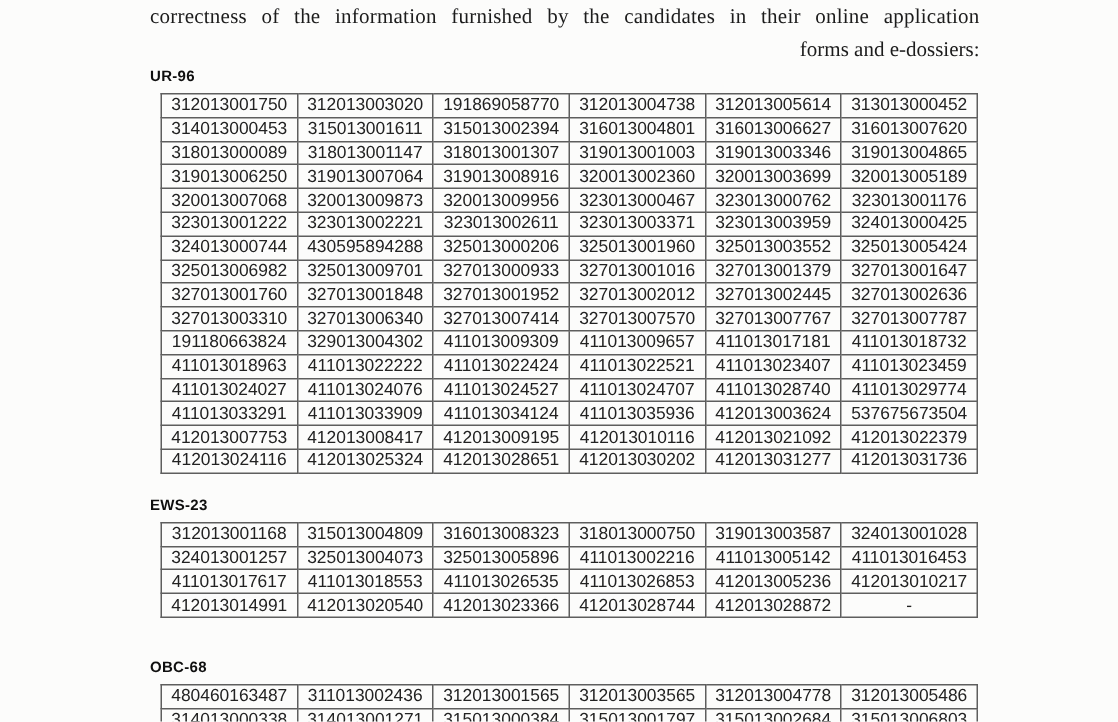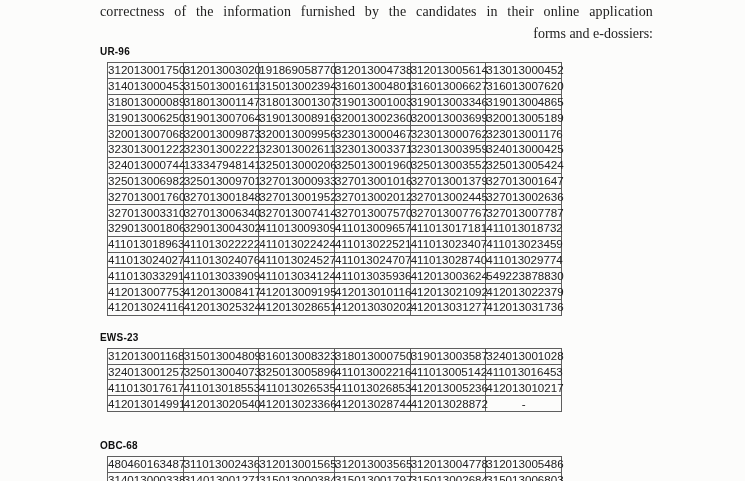--- a/index.html
+++ b/index.html
@@ -11,21 +11,21 @@
   .content { position:absolute; left:100px; top:0; width:553px; }
   .intro { font-family:"Liberation Serif", serif; font-size:14px; color:#1c1c1c; }
   .intro-line1 { margin:4px 0 0 0; line-height:16px; text-align:justify; text-align-last:justify; letter-spacing:0.15px; }
   .intro-line2 { margin:6px 0 0 0; line-height:16px;text-align:right; }
   .sec-heading { font-weight:bold; font-size:10px; line-height:14px; color:#0f0f0f; letter-spacing:0.2px; }
   #h-ur  { margin-top:3px; }
   #h-ews { margin-top:15px; }
   #h-obc { margin-top:27px; }
   table.roll-table {
     border-collapse:collapse; table-layout:fixed;
-    width:455px; margin:3px 0 0 7px;
+    width:545px; margin:3px 0 0 7px;
   }
   table.roll-table td {
     border:1px solid #5e5e5e;
     height:14.8px; padding:0;
     text-align:center; vertical-align:middle;
     font-size:11.6px; line-height:14px; color:#222;
   }
 </style>
 </head>
 <body>
@@ -82,21 +82,21 @@
         <tr>
           <td>323013001222</td>
           <td>323013002221</td>
           <td>323013002611</td>
           <td>323013003371</td>
           <td>323013003959</td>
           <td>324013000425</td>
         </tr>
         <tr>
           <td>324013000744</td>
-          <td>133347948141</td>
+          <td>430595894288</td>
           <td>325013000206</td>
           <td>325013001960</td>
           <td>325013003552</td>
           <td>325013005424</td>
         </tr>
         <tr>
           <td>325013006982</td>
           <td>325013009701</td>
           <td>327013000933</td>
           <td>327013001016</td>
@@ -113,21 +113,21 @@
         </tr>
         <tr>
           <td>327013003310</td>
           <td>327013006340</td>
           <td>327013007414</td>
           <td>327013007570</td>
           <td>327013007767</td>
           <td>327013007787</td>
         </tr>
         <tr>
-          <td>329013001806</td>
+          <td>191180663824</td>
           <td>329013004302</td>
           <td>411013009309</td>
           <td>411013009657</td>
           <td>411013017181</td>
           <td>411013018732</td>
         </tr>
         <tr>
           <td>411013018963</td>
           <td>411013022222</td>
           <td>411013022424</td>
@@ -142,21 +142,21 @@
           <td>411013024707</td>
           <td>411013028740</td>
           <td>411013029774</td>
         </tr>
         <tr>
           <td>411013033291</td>
           <td>411013033909</td>
           <td>411013034124</td>
           <td>411013035936</td>
           <td>412013003624</td>
-          <td>549223878830</td>
+          <td>537675673504</td>
         </tr>
         <tr>
           <td>412013007753</td>
           <td>412013008417</td>
           <td>412013009195</td>
           <td>412013010116</td>
           <td>412013021092</td>
           <td>412013022379</td>
         </tr>
         <tr>

